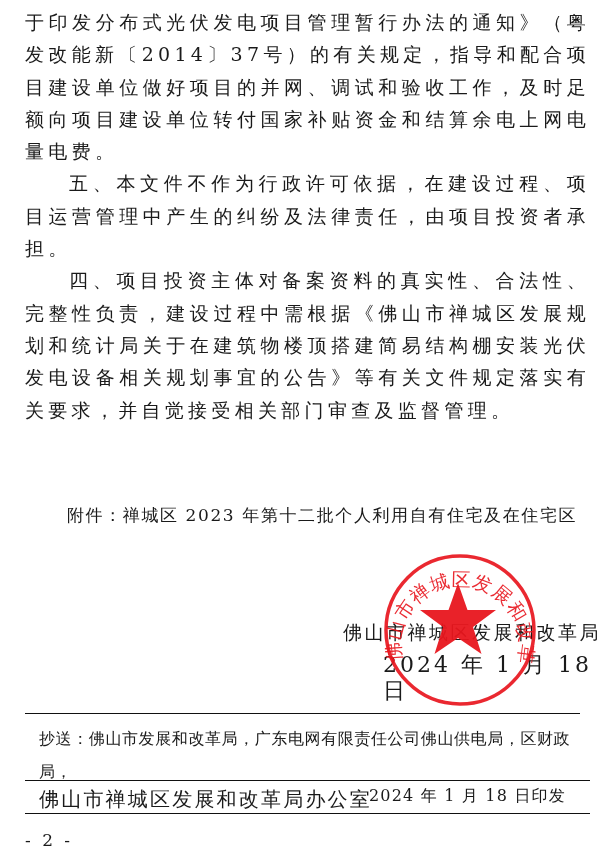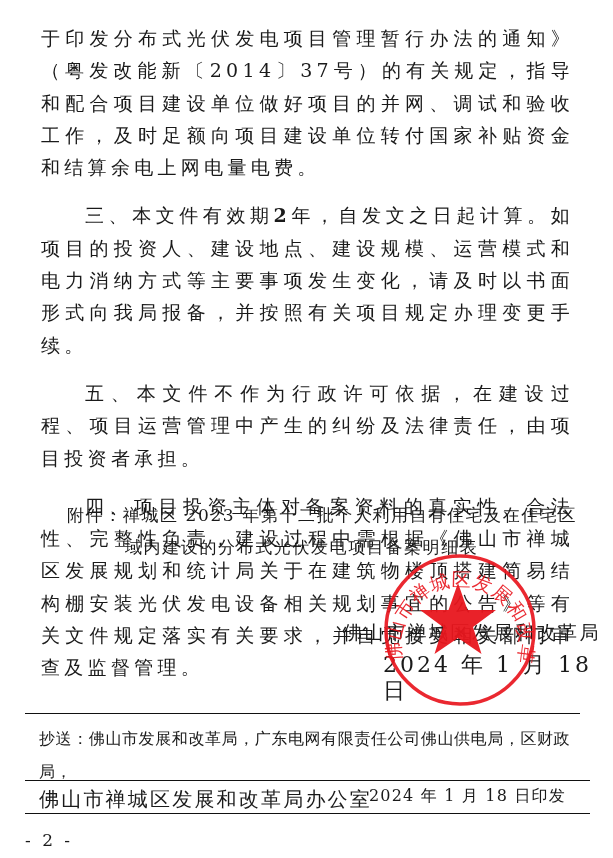--- a/index.html
+++ b/index.html
@@ -1,20 +1,20 @@
 <!DOCTYPE html>
 <html><head>
 <meta charset="utf-8">
 <style>
   html, body { margin: 0; padding: 0; background: #ffffff; }
   body { width: 613px; height: 858px; position: relative; overflow: hidden;
          font-family: "DejaVu Serif", "Liberation Serif", serif; color: #1a1a1a; }
   .body-text { position: absolute; left: 25px; top: 6px; width: 565px;
                font-size: 19px; line-height: 32.3px; letter-spacing: 4.3px; text-align: justify; }
-  .para { margin: 16px; text-indent: 0; }
+  .para { margin: 0; text-indent: 0; }
   .para.indent { text-indent: 44px; }
   .bold-num { font-weight: bold; }
   .attachment { position: absolute; left: 67px; top: 499px; width: 530px;
                 font-size: 17px; line-height: 32px; letter-spacing: 1.6px; }
   .attachment .line2 { padding-left: 58px; display: block; }
   .signature-org { position: absolute; left: 343px; top: 619px; font-size: 19px; letter-spacing: 2.5px; line-height: 26px; }
   .signature-date { position: absolute; left: 383px; top: 652px; font-size: 22px; letter-spacing: 3px; line-height: 26px; }
   .stamp { position: absolute; left: 381px; top: 553px; width: 158px; height: 154px; pointer-events: none; }
   .rule { position: absolute; height: 0; border-top: 1.5px solid #111; }
   .cc { position: absolute; left: 39px; top: 722px; font-size: 16px; line-height: 33px; letter-spacing: 0.6px; width: 545px;
@@ -22,28 +22,26 @@
   .cc .cc-line2 { display: block; padding-left: 36px; }
   .issuer { position: absolute; left: 39px; top: 786px; font-size: 20px; letter-spacing: 2.2px; text-align: right; }
   .issue-date { position: absolute; right: 47px; top: 786px; font-size: 16px; letter-spacing: 1.2px; margin-left: 6px; }
   .page-num { position: absolute; left: 25px; top: 830px; font-size: 17px; letter-spacing: 3px; }
 </style>
 </head>
 <body>
 
 <div class="body-text">
   <p class="para">于印发分布式光伏发电项目管理暂行办法的通知》（粤发改能新〔2014〕37号）的有关规定，指导和配合项目建设单位做好项目的并网、调试和验收工作，及时足额向项目建设单位转付国家补贴资金和结算余电上网电量电费。</p>
-  <p class="para indent"><span>三、本文件有效期</span><span class="bold-num">2</span><span>年，自发文之日起计算。如项目的投资人、建设地点、建设规模、运营模式和电力消纳方式等主要事项发生变化，请及时以书面形式向我局报备，并按照有关项目规定办理变更手续。</span></p>
   <p class="para indent">五、本文件不作为行政许可依据，在建设过程、项目运营管理中产生的纠纷及法律责任，由项目投资者承担。</p>
   <p class="para indent">四、项目投资主体对备案资料的真实性、合法性、完整性负责，建设过程中需根据《佛山市禅城区发展规划和统计局关于在建筑物楼顶搭建简易结构棚安装光伏发电设备相关规划事宜的公告》等有关文件规定落实有关要求，并自觉接受相关部门审查及监督管理。</p>
 </div>
 
 <div class="attachment">
   <span>附件：</span><span>禅城区 2023 年第十二批个人利用自有住宅及在住宅区</span>
-  <span class="line2">域内建设的分布式光伏发电项目备案明细表</span>
 </div>
 
 <div class="signature-org">佛山市禅城区发展和改革局</div>
 <div class="signature-date">2024 年 1 月 18 日</div>
 
 <svg class="stamp" viewBox="0 0 158 154" xmlns="http://www.w3.org/2000/svg">
   <defs>
     <path id="stampArc" d="M 22 112 A 60 60 0 1 1 136 112" fill="none"></path>
   </defs>
   <circle cx="79" cy="77" r="74" fill="none" stroke="#e8161e" stroke-width="3.5" opacity="0.92"></circle>

